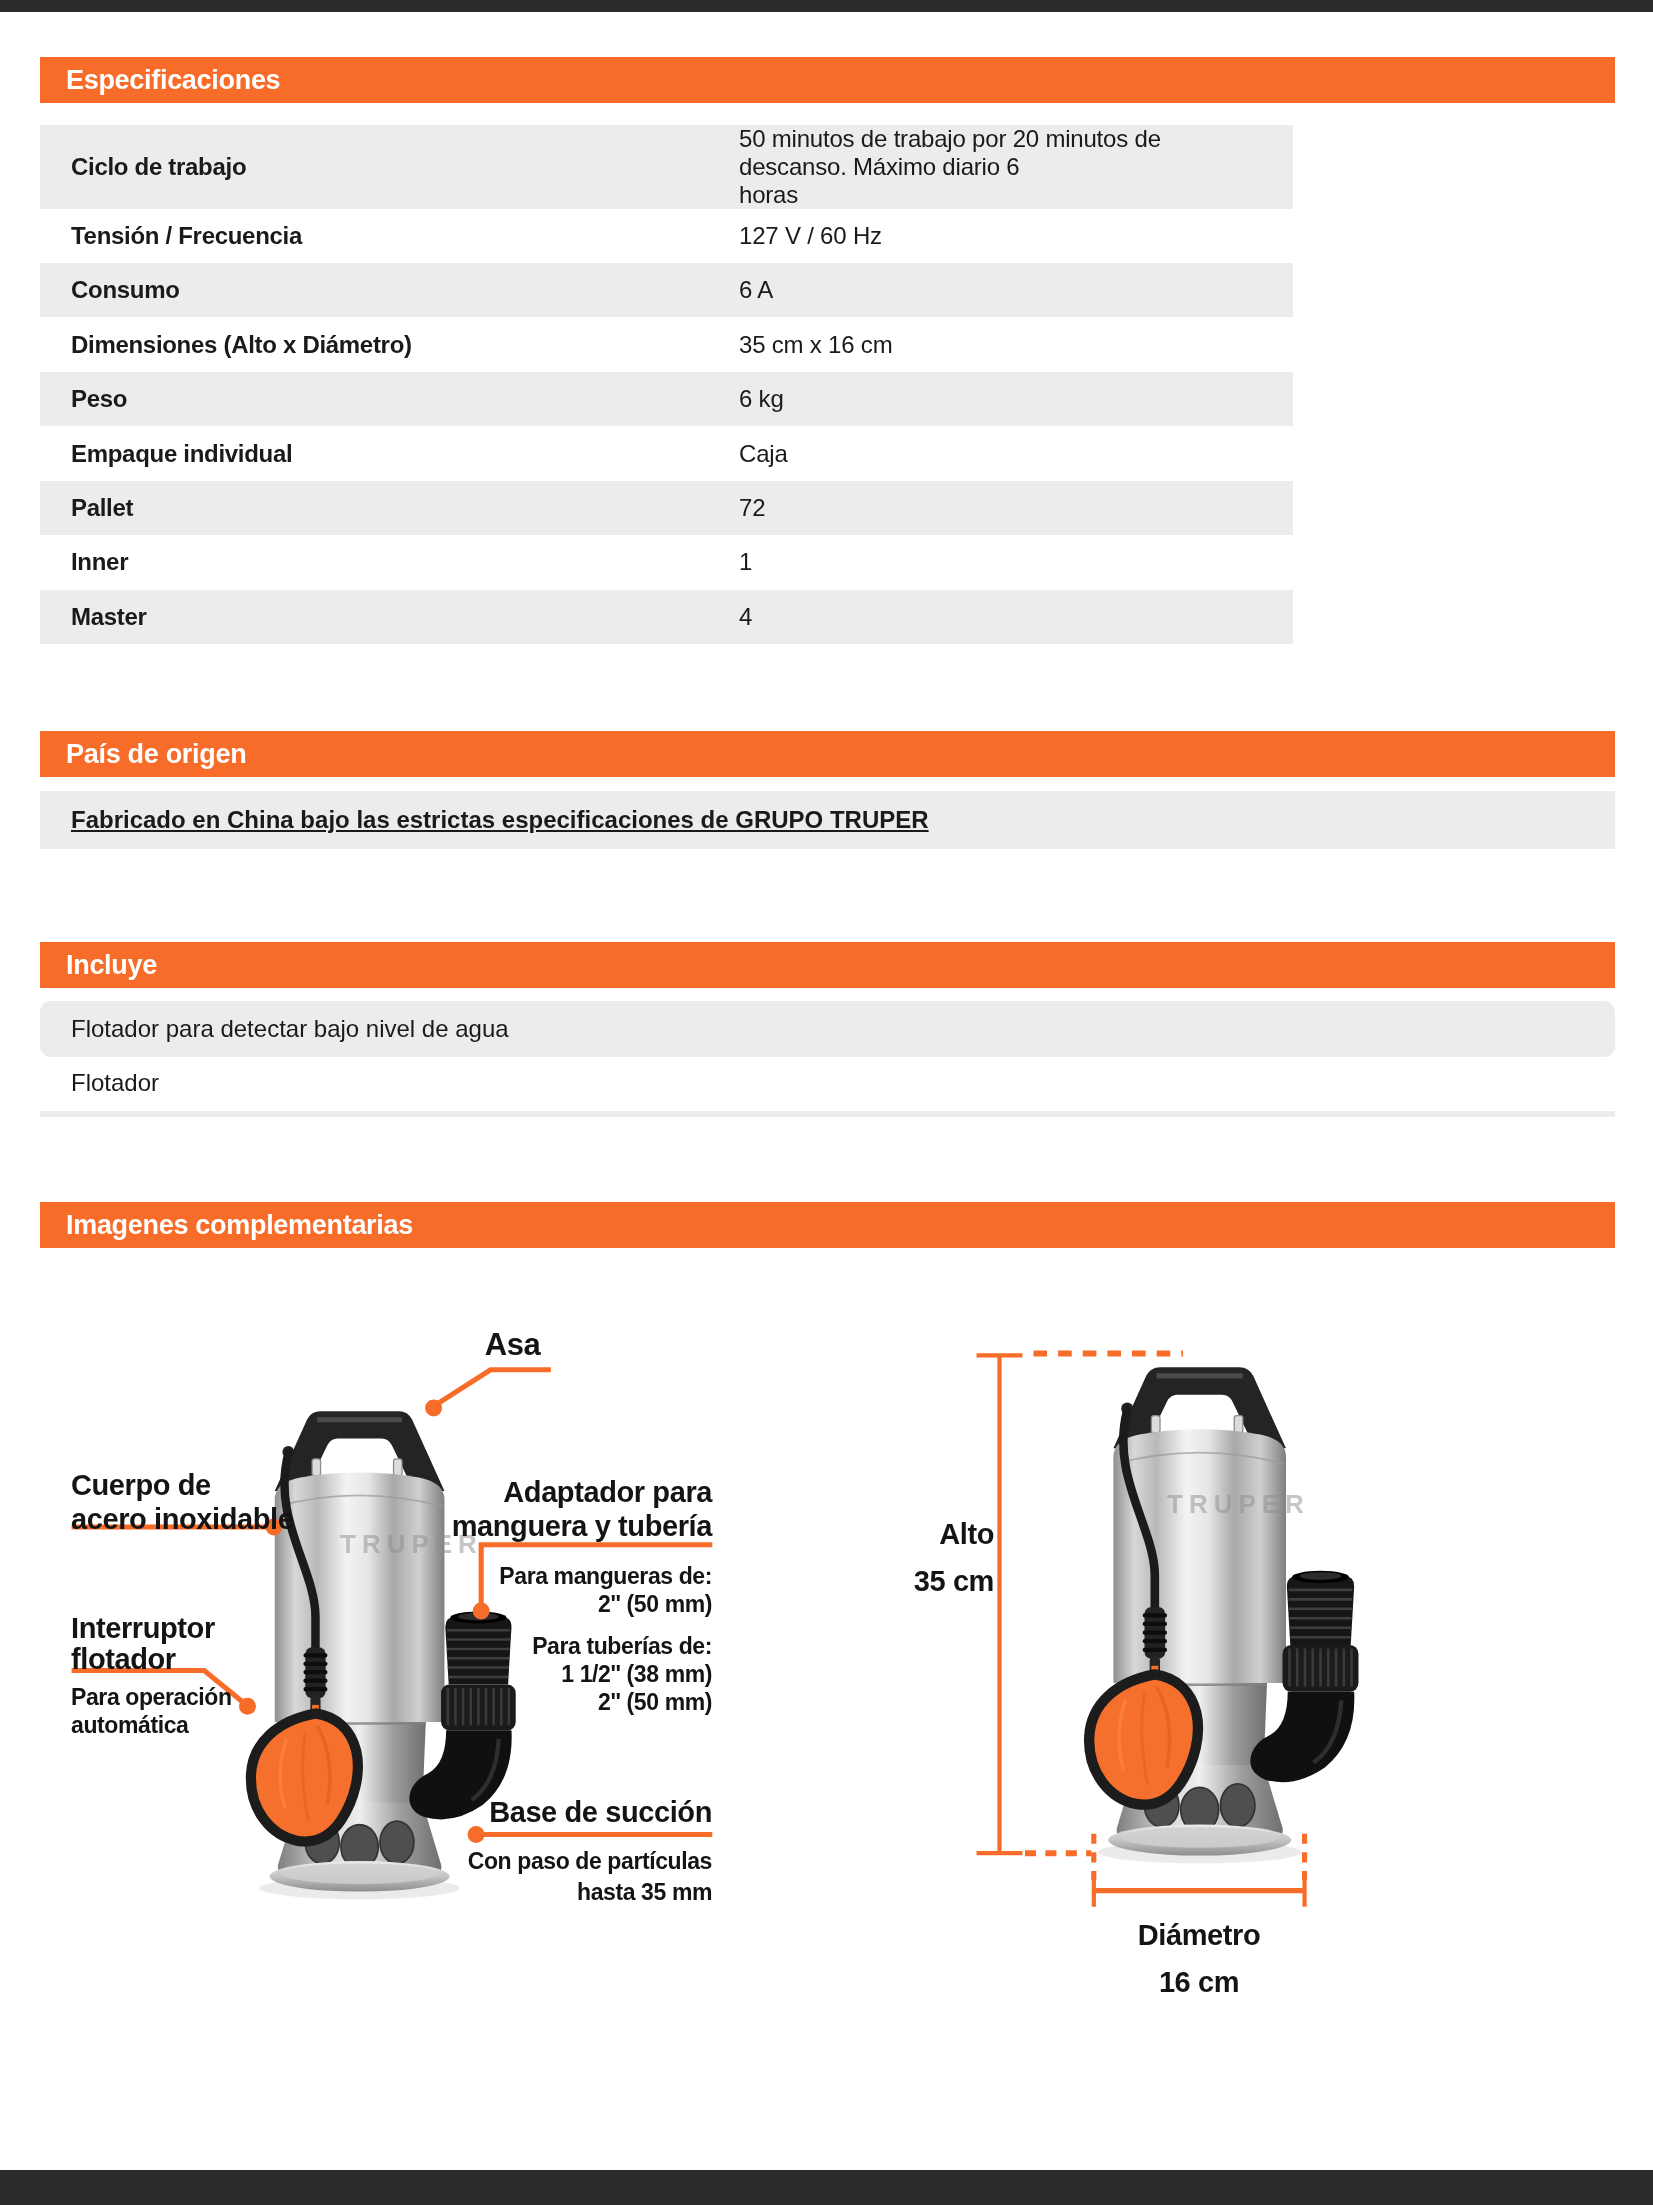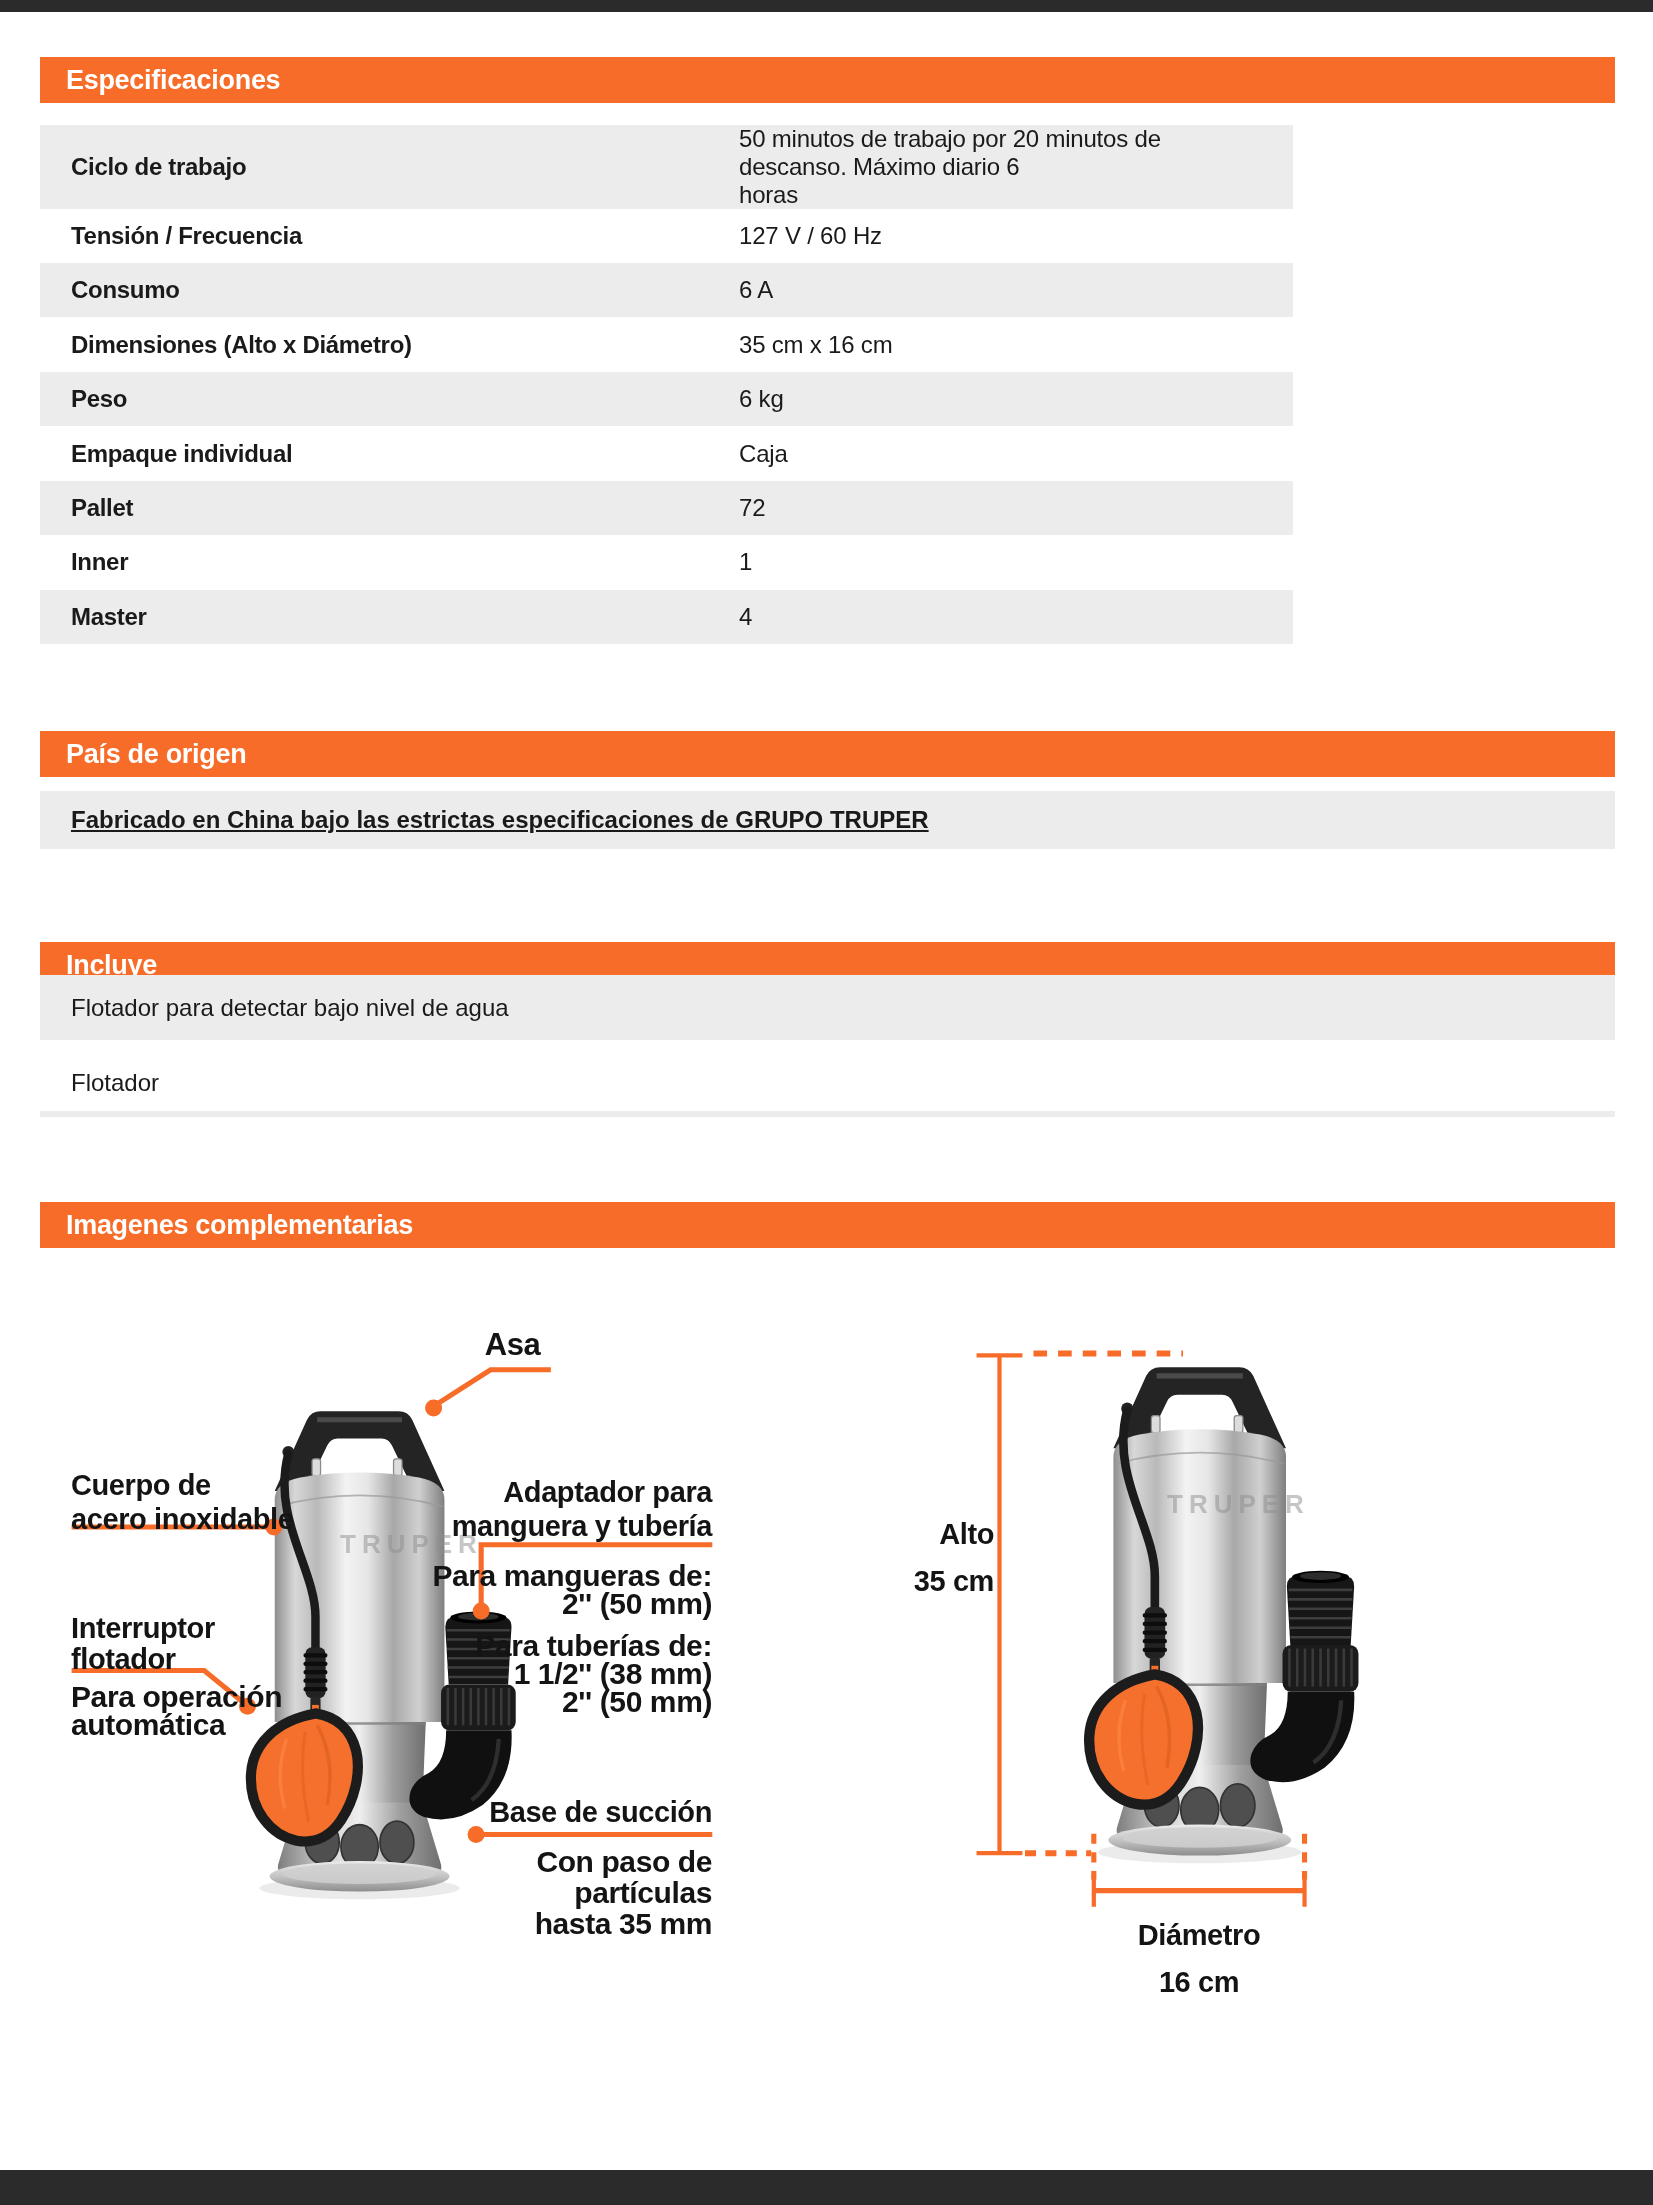--- a/index.html
+++ b/index.html
@@ -13,21 +13,21 @@
   .trow{position:absolute;left:40px;width:1253px;display:flex;align-items:center;box-sizing:border-box;}
   .trow.g{background:var(--gray);}
   .tlabel{flex:none;width:699px;padding-left:31px;box-sizing:border-box;
           font-weight:bold;font-size:24px;letter-spacing:-0.3px;}
   .tvalue{font-size:24px;letter-spacing:-0.2px;padding-right:25.5px;}
   .pre{white-space:pre-line;}
   .softrow{position:absolute;left:40px;width:1575px;background:var(--gray);}
   .item{font-size:24px;padding-left:31px;display:flex;align-items:center;box-sizing:border-box;}
   .bolditem{font-weight:bold;}
   .co{position:absolute;font-weight:bold;color:#141414;font-size:29px;line-height:34px;letter-spacing:-0.4px;}
-  .co.sub{font-size:30px;line-height:28px;}
+  .co.sub{font-size:23px;line-height:28px;}
   .co.r{text-align:right;}
   .co.c{text-align:center;}
   .emboss{position:absolute;font-weight:bold;color:#8f8f8f;opacity:.5;letter-spacing:6px;
           font-size:26px;}
   svg.pump{position:absolute;}
   #callout-lines{position:absolute;left:0;top:0;width:1654px;height:2205px;pointer-events:none;}
   .hidden-defs{position:absolute;width:0;height:0;overflow:hidden;}
 </style>
 </head>
 <body>
@@ -82,21 +82,21 @@
   <div class="sec-bar" style="top:731px;">
     <span>País de origen</span>
   </div>
   <div class="softrow item bolditem" style="top:791px;height:58px;text-decoration:underline;">
     <span>Fabricado en China bajo las estrictas especificaciones de GRUPO TRUPER</span>
   </div>
 
   <div class="sec-bar" style="top:942px;">
     <span>Incluye</span>
   </div>
-  <div class="softrow item" style="top:975px;height:65px;">
+  <div class="softrow item" style="top:1001px;height:56px;border-radius:11px;">
     <span>Flotador para detectar bajo nivel de agua</span>
   </div>
   <div class="trow item" style="top:1056px;height:54px;padding-left:31px;">
     <span>Flotador</span>
   </div>
   <div class="softrow" style="top:1111px;height:6px;"></div>
 
   <div class="sec-bar" style="top:1202px;">
     <span>Imagenes complementarias</span>
   </div>

